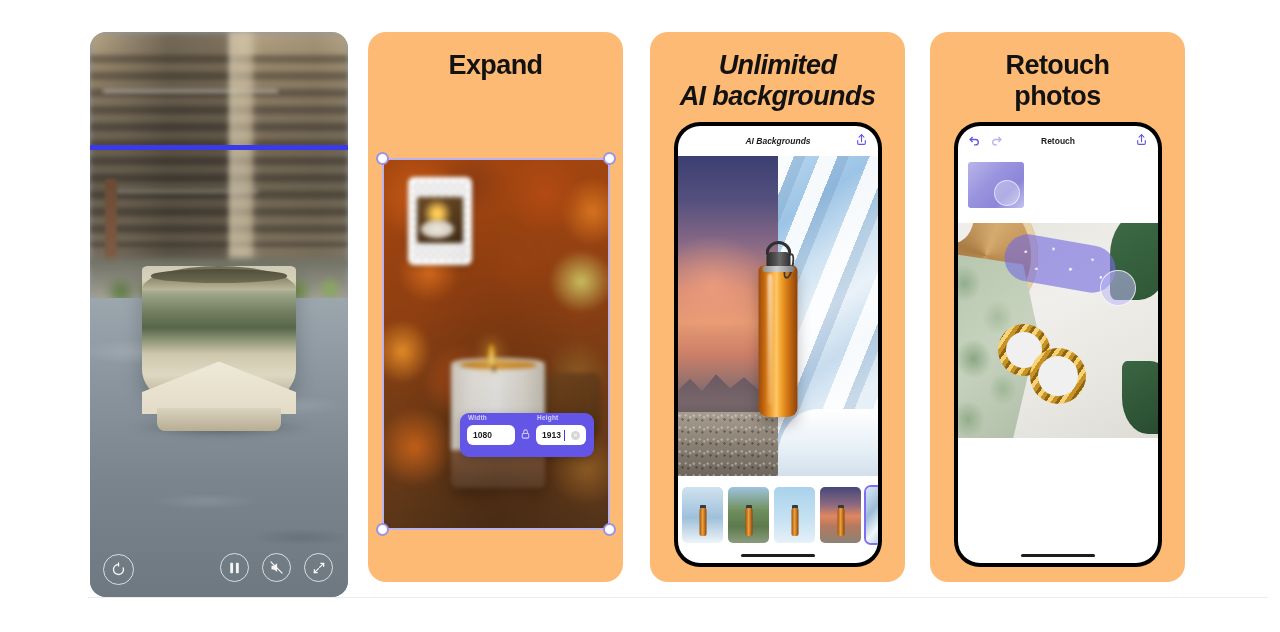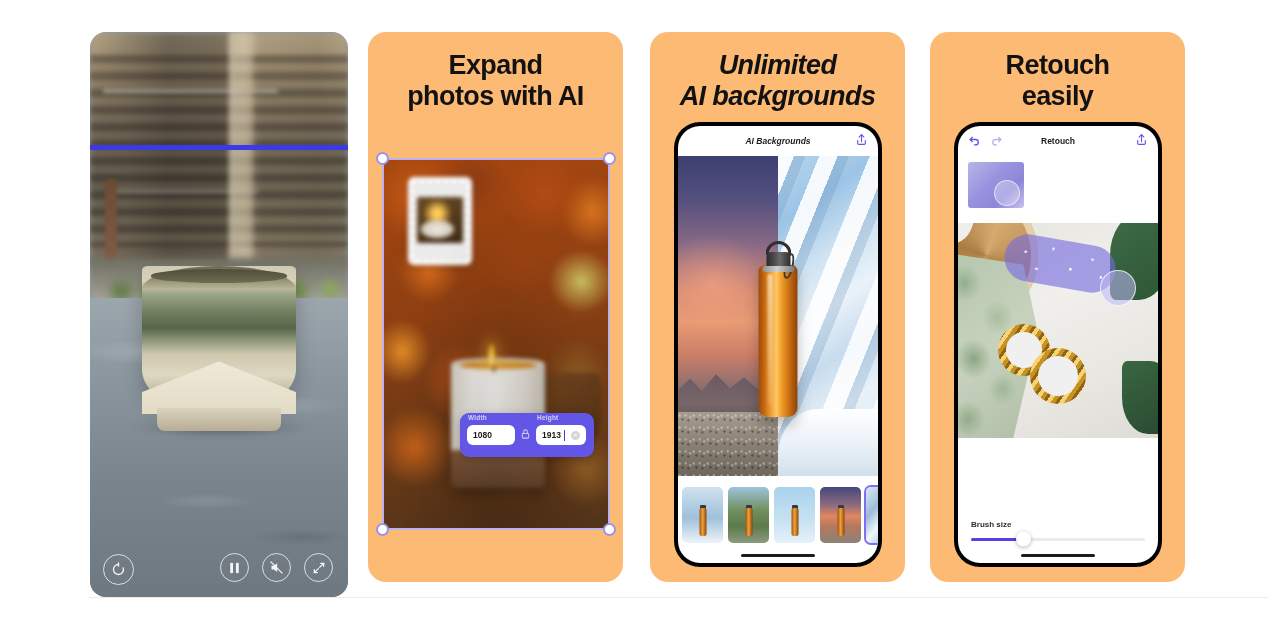--- a/index.html
+++ b/index.html
@@ -581,21 +581,20 @@
           <path d="M9 20H4v-5"></path>
             <path d="M4 20l7-7"></path>
         </svg>
       </div>
     </div>
   </div>
 
   <div class="fcard" id="card-expand">
     <div class="fcard-title">
       <span>Expand</span><br>
-      <span>photos with AI</span>
     </div>
 
     <div class="expand-stage">
       <div class="expand-photo">
         <div class="leaf-dark"></div>
         <div class="candle">
           <div class="candle-top"></div>
           <div class="candle-wax"></div>
           <div class="candle-label"></div>
         </div>
@@ -704,21 +703,21 @@
         </div>
 
         <div class="home-bar"></div>
       </div>
     </div>
   </div>
 
   <div class="fcard" id="card-retouch">
     <div class="fcard-title">
       <span>Retouch</span><br>
-      <span>easily</span>
+      <span>photos</span>
     </div>
 
     <div class="phone" id="phone-retouch">
       <div class="phone-screen">
 
         <div class="phone-topbar">
           <div style="display:flex;gap:9px;z-index:2;">
             <span style="color:#6356e6;">
               <svg width="13" height="13" viewBox="0 0 24 24" fill="none" stroke="currentColor" stroke-width="2.4" stroke-linecap="round" stroke-linejoin="round">
                 <path d="M8 8 4 12l4 4"></path>
@@ -752,27 +751,20 @@
           </div>
           <div class="rt-moss"></div>
           <div class="rt-leaf"></div>
           <div class="rt-leaf2"></div>
           <div class="earring earring-a"></div>
           <div class="earring earring-b"></div>
           <div class="brush-stroke"></div>
           <div class="brush-cursor"></div>
         </div>
 
-        <div class="brush-section">
-          <div class="brush-label">Brush size</div>
-          <div class="brush-track">
-            <div class="brush-fill" id="brush-fill" style="width: 30%;"></div>
-            <div class="brush-knob" id="brush-knob" style="left: 30%;"></div>
-          </div>
-        </div>
 
         <div class="home-bar"></div>
       </div>
     </div>
   </div>
 
   <div class="bottom-divider"></div>
 </div>
 
 </body></html>

